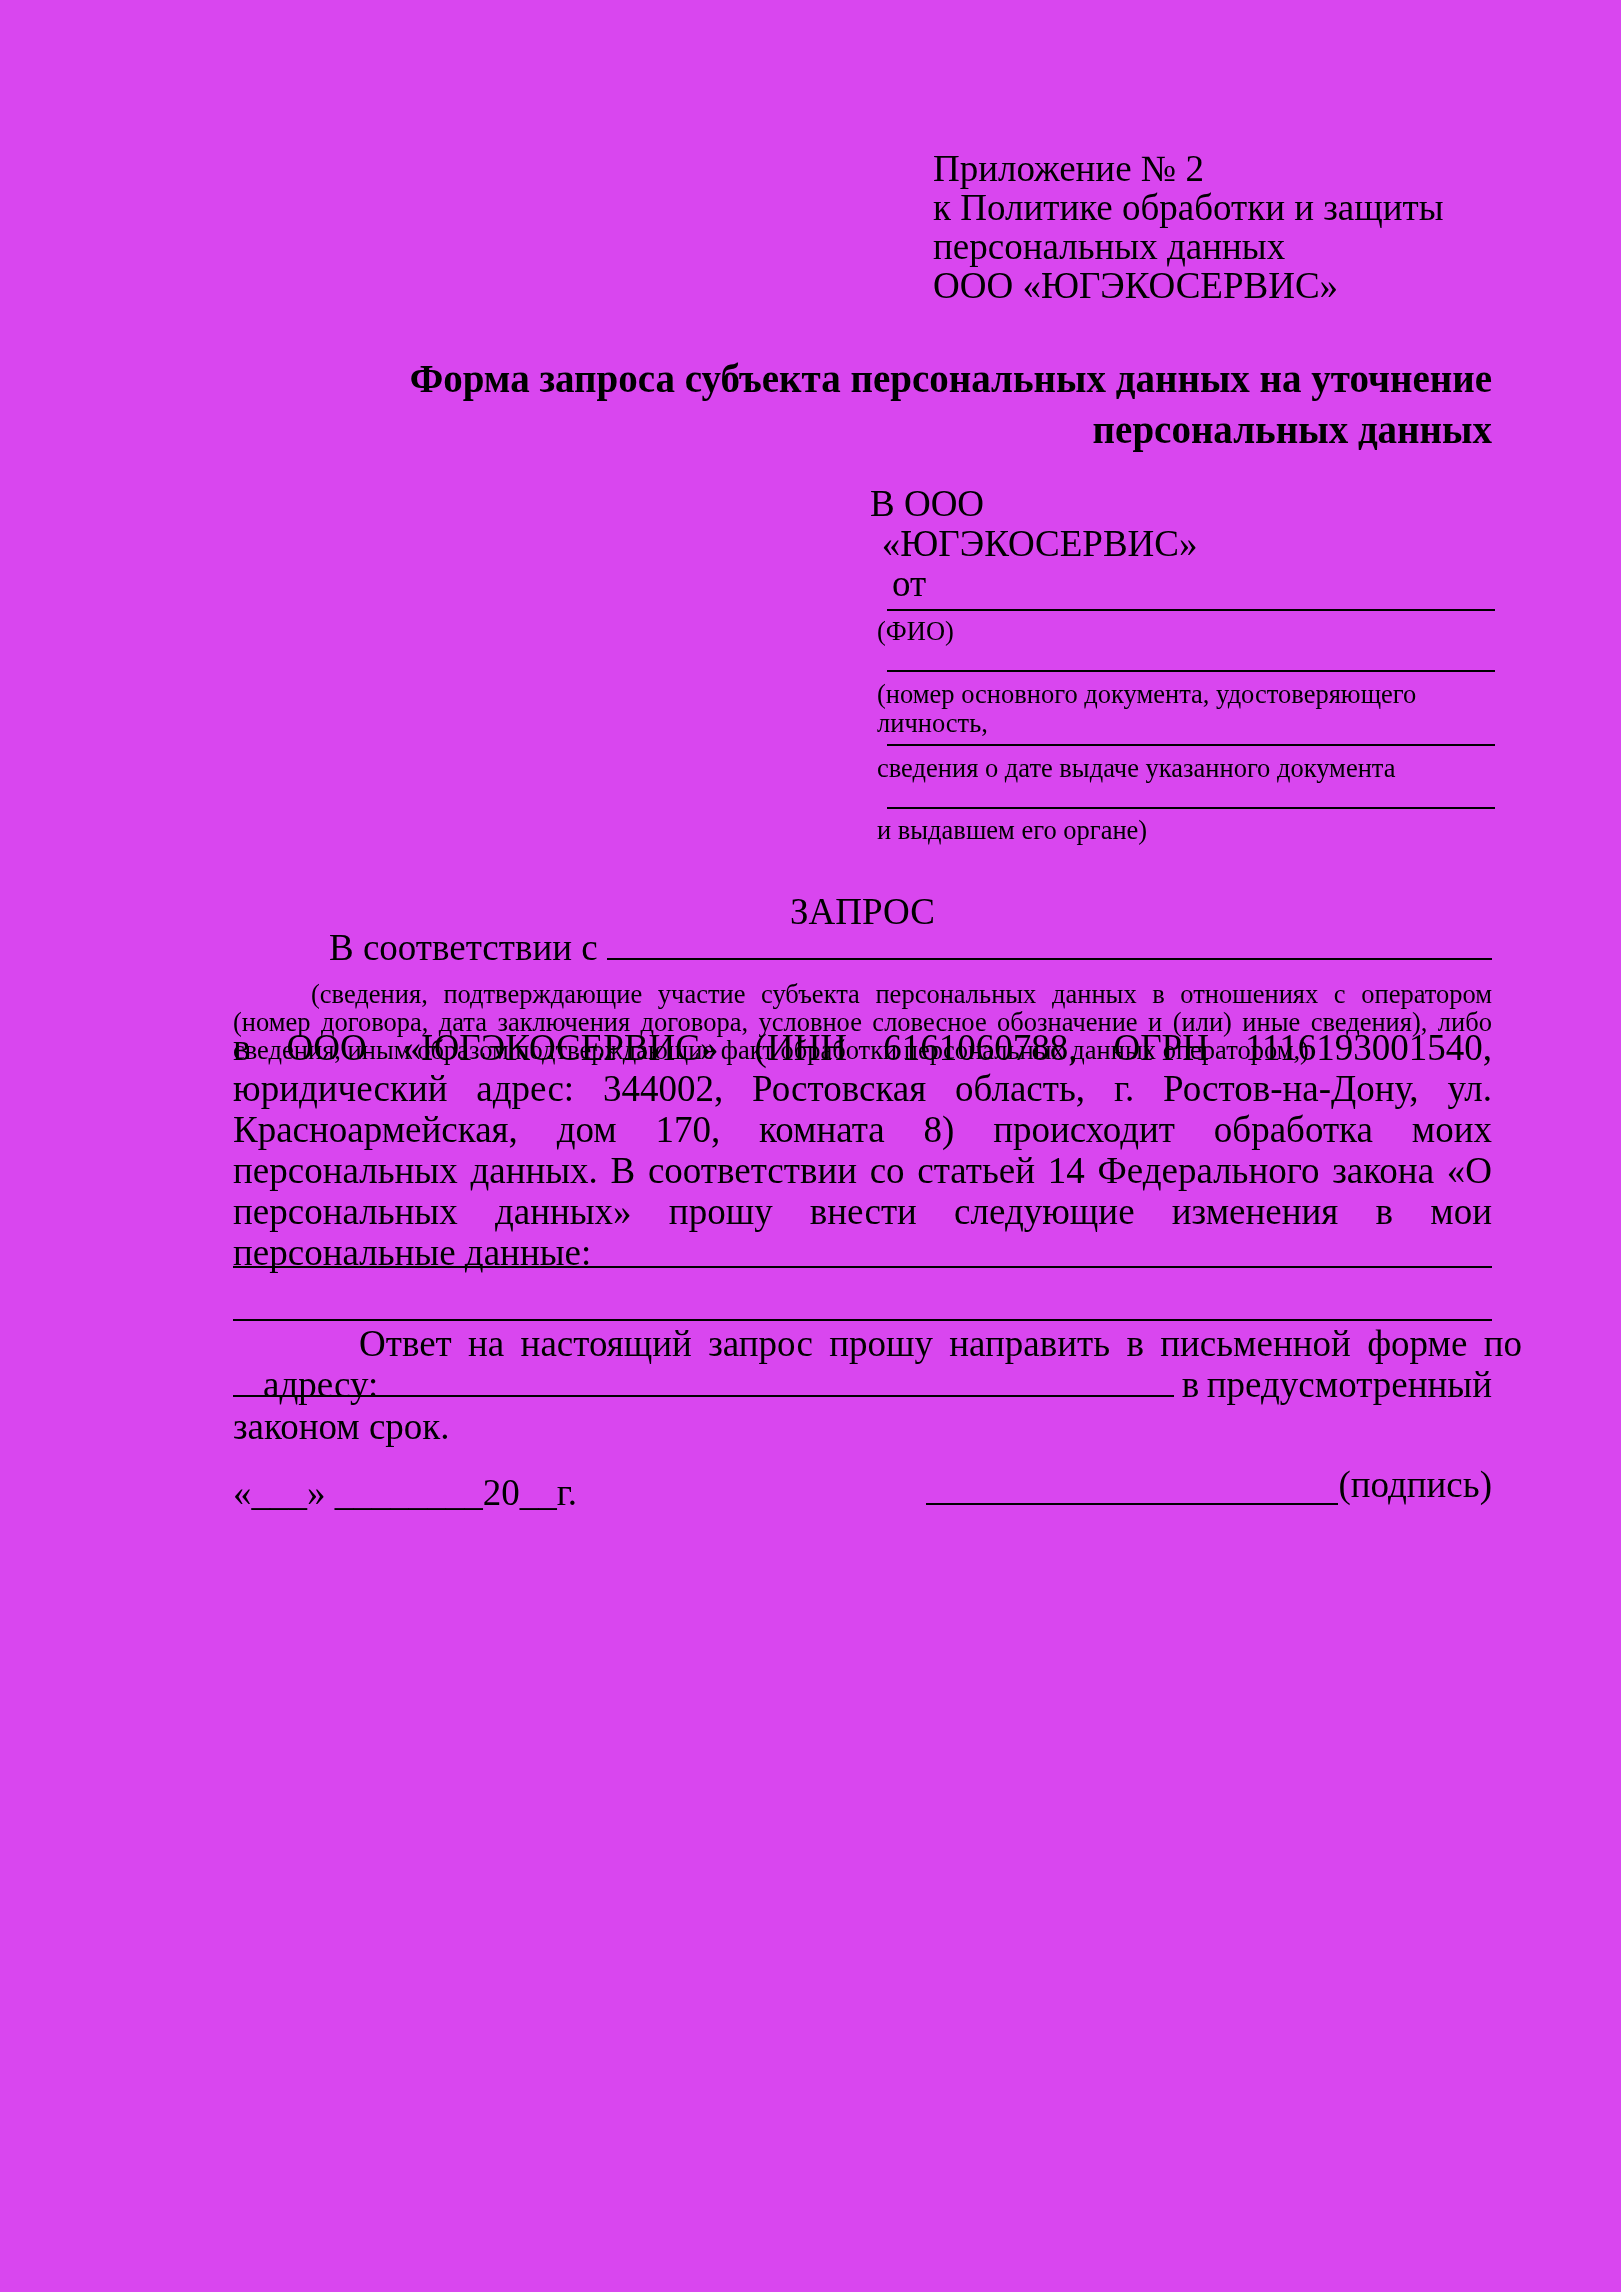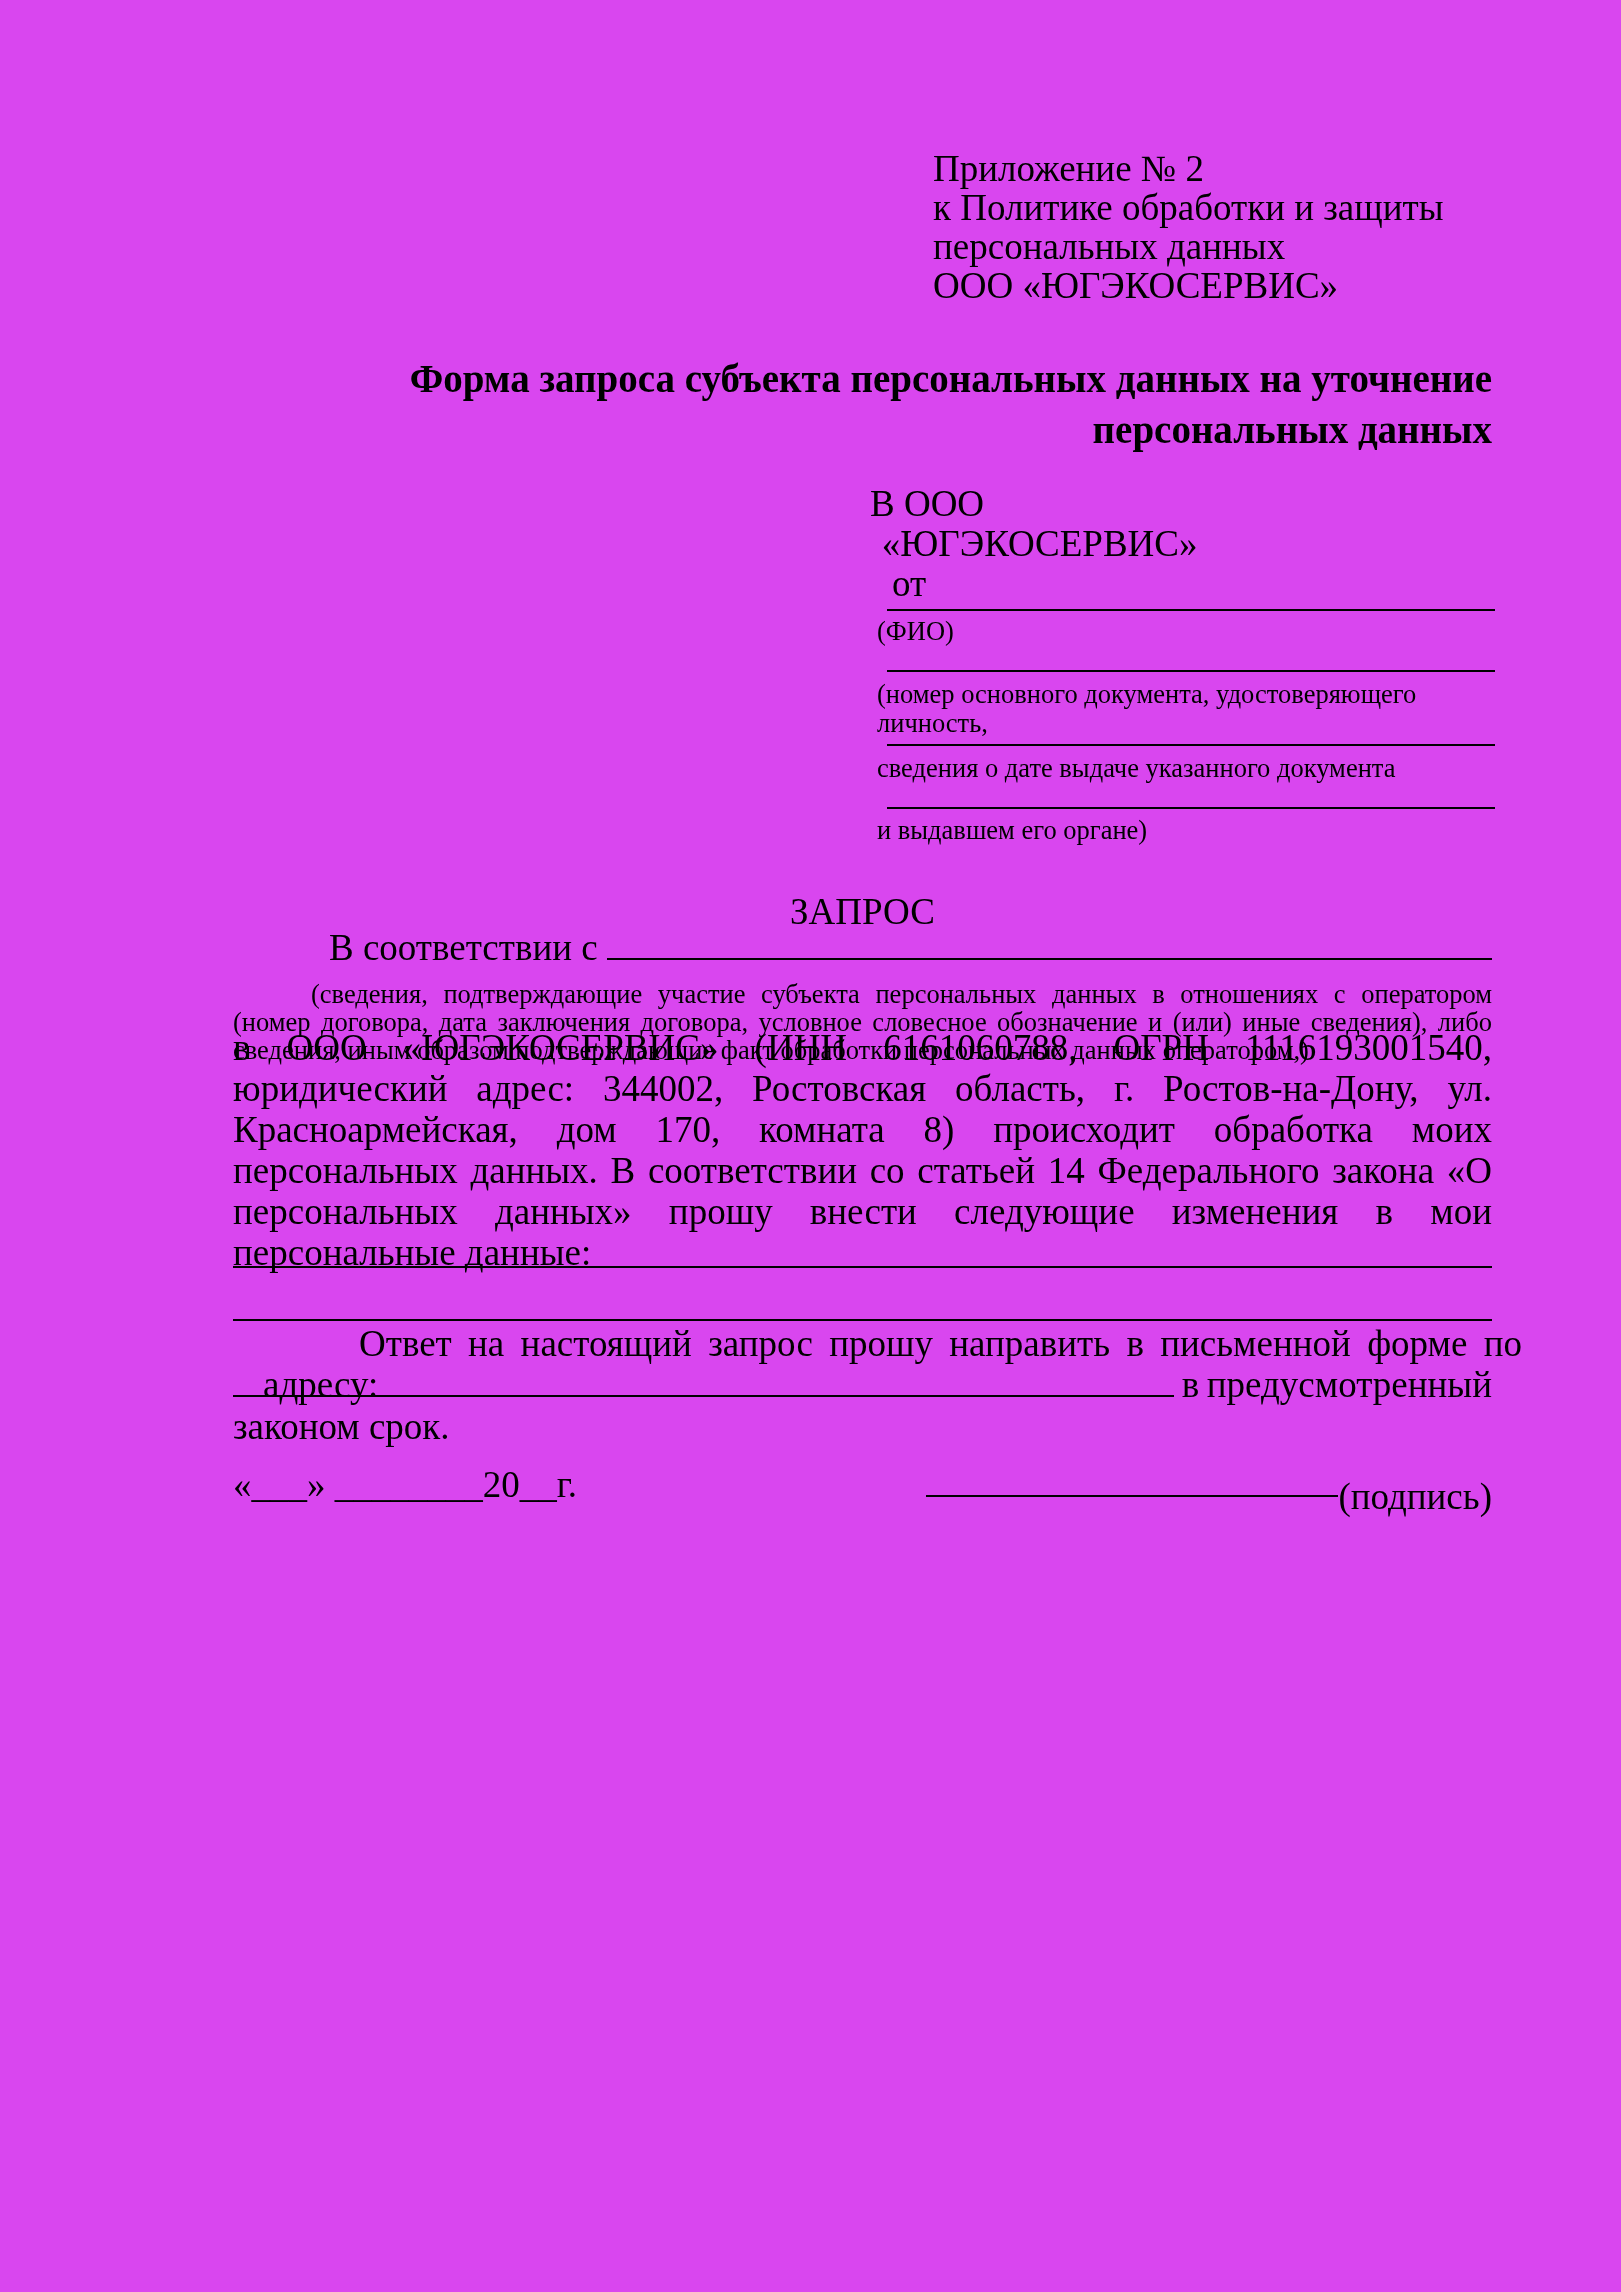--- a/index.html
+++ b/index.html
@@ -73,21 +73,21 @@
     line-height: 41px;
   }
   .answer2 .fill { display: inline-block; width: 941px; border-bottom: 2.9px solid #000; }
   .answer3 { left: 233px; top: 1406px; width: 1259px; line-height: 41px; }
 
   .sigrow {
     left: 233px; top: 1464px; width: 1259px;
     display: flex; align-items: baseline; justify-content: space-between;
     line-height: 41px;
   }
-  .sigright { display: flex; align-items: center; }
+  .sigright { display: flex; align-items: flex-end; }
   .sigright .fill { display: inline-block; width: 412px; border-bottom: 2.9px solid #000; }
 </style>
 </head>
 <body>
 
 <div class="page">
 
   <div class="abs appendix">
     <div>Приложение № 2</div>
     <div>к Политике обработки и защиты персональных данных</div>

